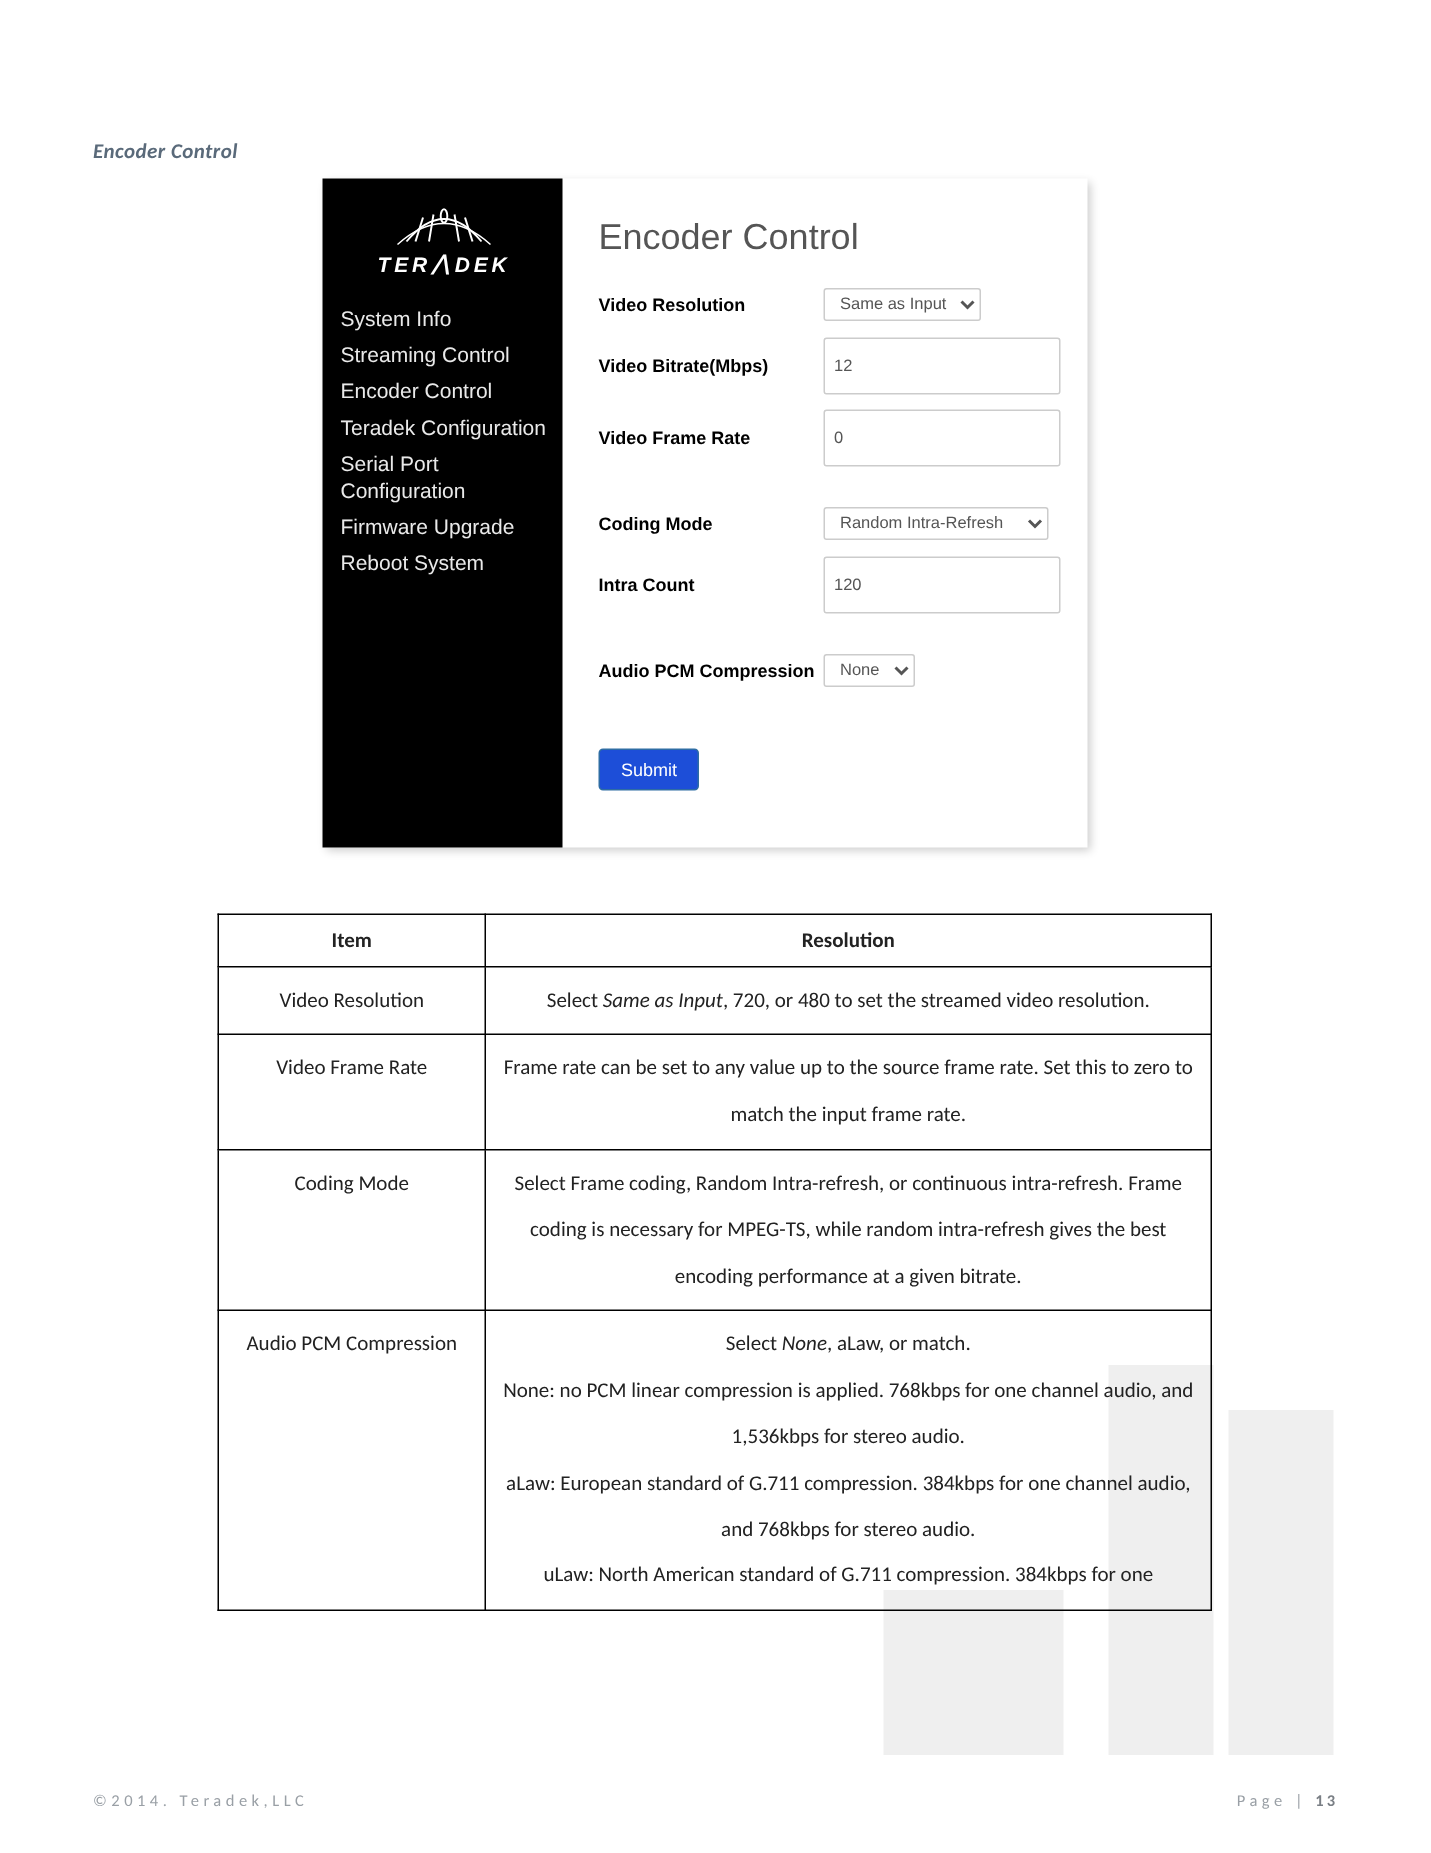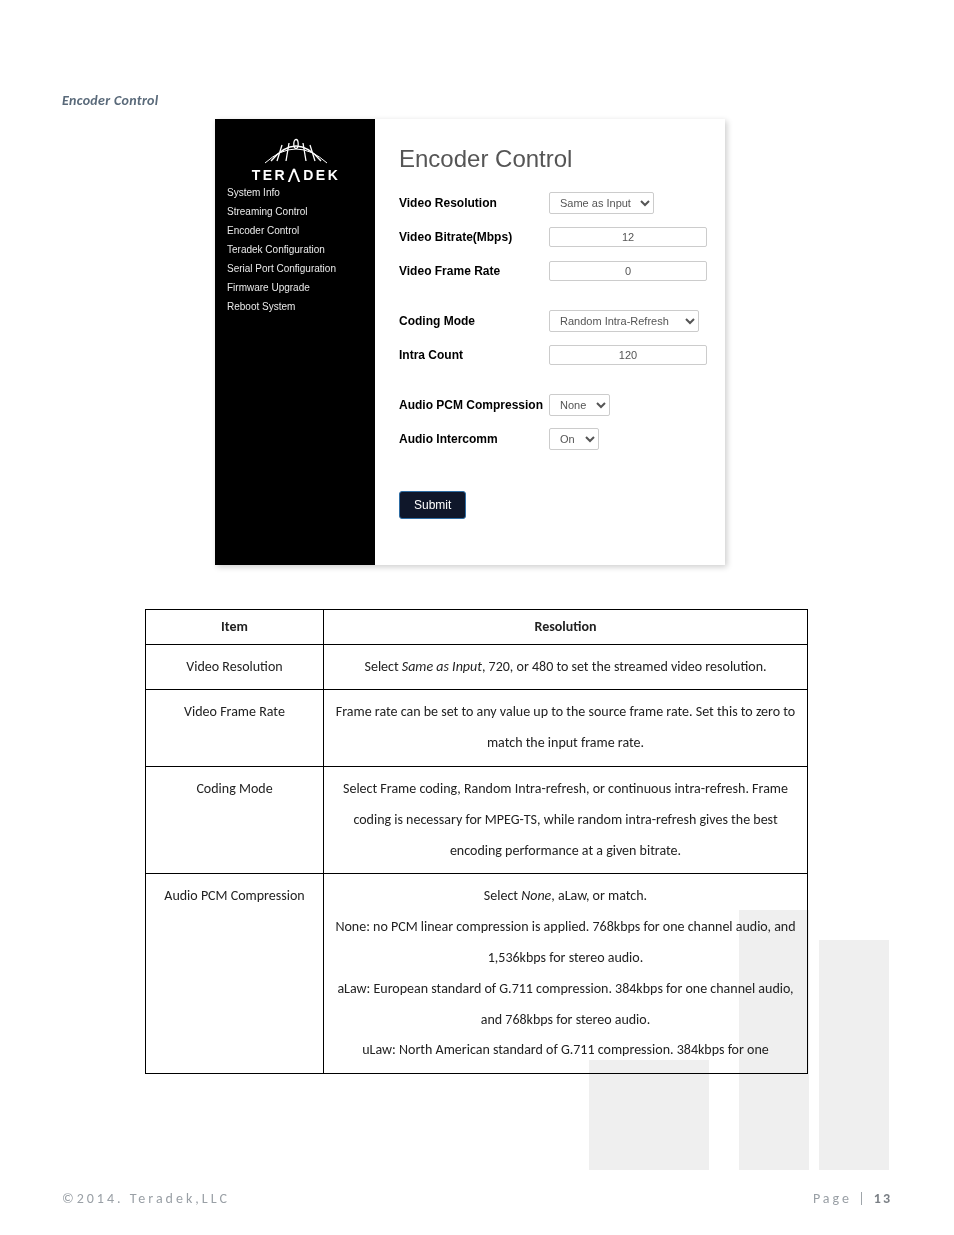--- a/index.html
+++ b/index.html
@@ -37,39 +37,41 @@
   .sidebar {
     width: 168px;
     background: #000000;
     color: #e9e9e9;
     padding: 18px 10px 10px 12px;
     font-size: 11px;
     font-family: Arial, sans-serif;
   }
   .logo {
     text-align: center;
+    margin-bottom: 16px;
+    font-style: italic;
   }
   .logo-text {
     color: #fff;
     font-weight: bold;
     letter-spacing: 2.5px;
     font-size: 14px;
     display: flex;
     align-items: center;
     justify-content: center;
   }
   .logo-text .bolt {
     display: inline-block;
     margin: 0 1px;
     transform: translateY(-1px);
   }
   .nav-item {
     padding: 3px 0;
     cursor: pointer;
-    font-size: 10px;
+    font-size: 14px;
     line-height: 1.3;
   }
 
   .main {
     flex: 1;
     padding: 26px 18px 18px 24px;
     font-family: Arial, sans-serif;
   }
   .page-heading {
     font-size: 24px;
@@ -97,27 +99,26 @@
     padding: 3px 6px;
     background: #ffffff;
   }
   .form-select {
     min-width: 90px;
     height: 22px;
   }
   .form-select.wide { min-width: 150px; }
   .form-input {
     width: 158px;
-    height: 20px;
-    text-align: center;
+    height: 38px;
   }
   .form-gap { height: 16px; }
   .submit-btn {
     margin-top: 30px;
-    background: #0f172a;
+    background: #1d4ed8;
     color: #ffffff;
     border: 1px solid #2e6da4;
     border-radius: 3px;
     padding: 6px 14px;
     font-size: 12px;
     cursor: pointer;
   }
 
   
   .desc-table {
@@ -159,21 +160,21 @@
   }
 
   
   .footer {
     position: absolute;
     bottom: 28px;
     left: 62px;
     right: 62px;
     display: flex;
     justify-content: space-between;
-    font-size: 14px;
+    font-size: 11px;
     color: #9aa0a6;
     letter-spacing: 3px;
     font-family: Calibri, Arial, sans-serif;
   }
   .footer .page-num {
     color: #9aa0a6;
     padding-left: 24px;
   }
   .footer .page-num b { color: #7a7f85; letter-spacing: 2px; }
 </style>
@@ -245,26 +246,20 @@
     </div>
 
     <div class="form-gap"></div>
 
     <div class="form-row">
       <div class="form-label">Audio PCM Compression</div>
       <select class="form-select" style="min-width:60px">
         <option>None</option>
       </select>
     </div>
-    <div class="form-row">
-      <div class="form-label">Audio Intercomm</div>
-      <select class="form-select" style="min-width:50px">
-        <option>On</option>
-      </select>
-    </div>
 
     <button class="submit-btn">Submit</button>
   </div>
 </div>
 
 <table class="desc-table">
   <thead>
     <tr>
       <th>Item</th>
       <th>Resolution</th>

